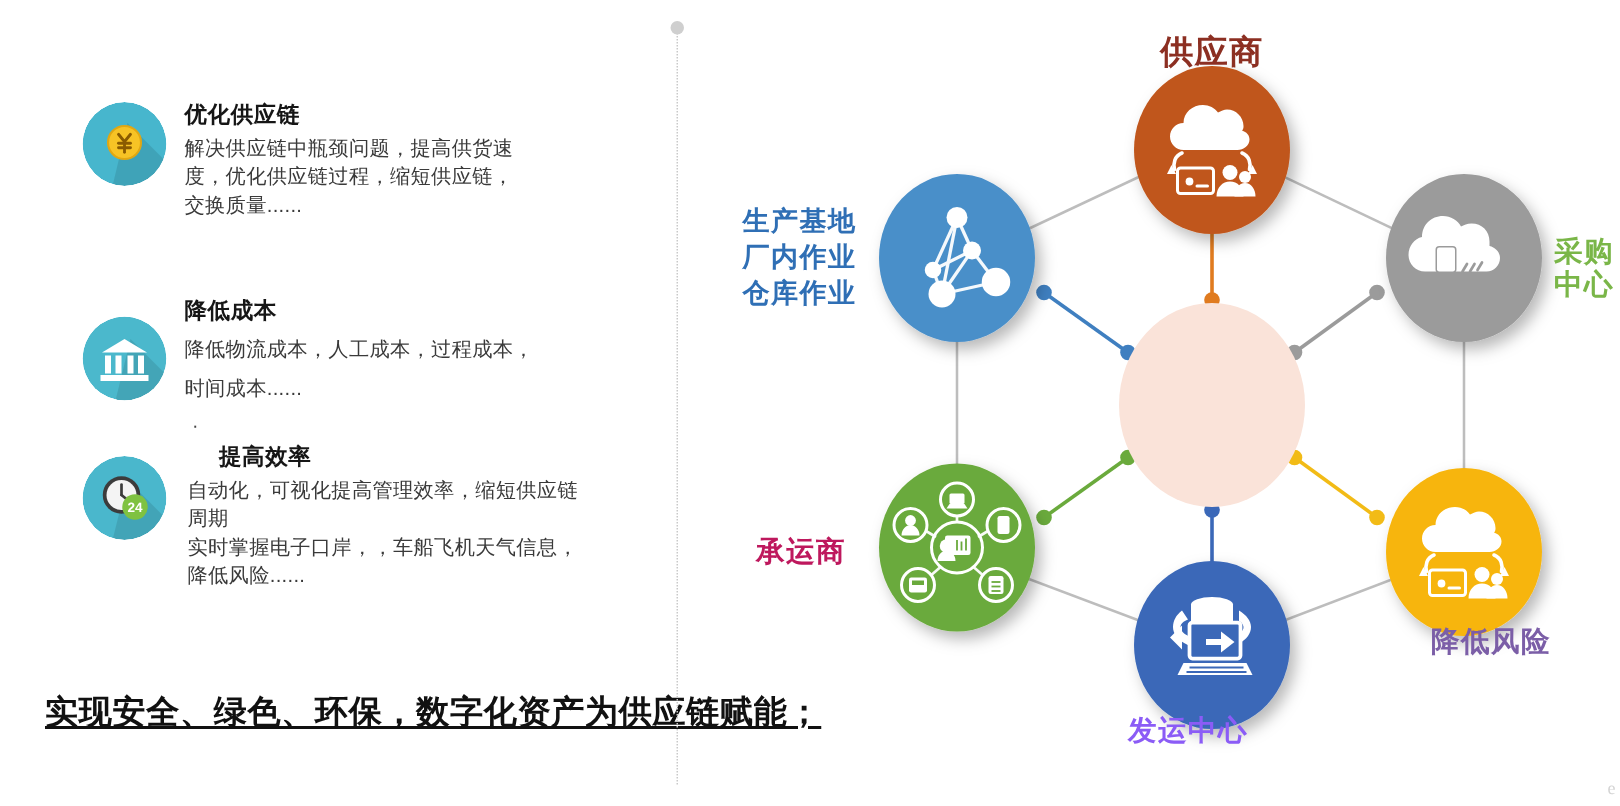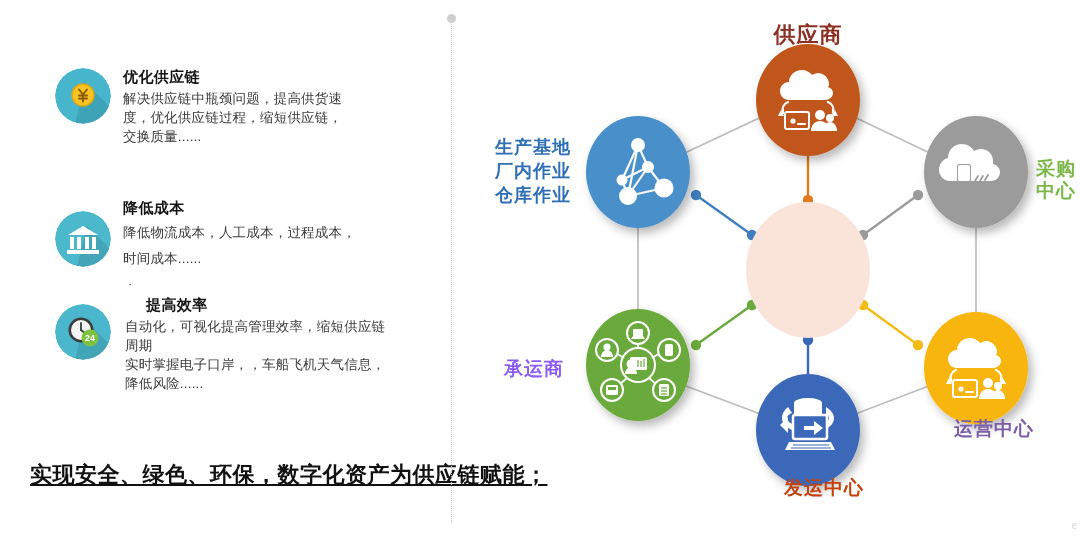--- a/index.html
+++ b/index.html
@@ -388,25 +388,25 @@
         <circle cx="212" cy="188" r="9.5" fill="#ffffff"></circle>
       </g>
     </svg>
 
 
     <div class="node-label" style="left:305px;top:22px;width:102px;text-align:center;font-size:22px;color:#8c2f22;">供应商</div>
 
     <div class="node-label" style="left:584px;top:158px;width:46px;text-align:left;font-size:19px;color:#7ab648;">采购
 中心</div>
 
-    <div class="node-label" style="left:502px;top:418px;width:110px;text-align:left;font-size:19px;color:#7b5ea7;">运营中心</div>
-
-    <div class="node-label" style="left:300px;top:477px;width:112px;text-align:right;font-size:19px;color:#c2410c;">发运中心</div>
-
-    <div class="node-label" style="left:52px;top:358px;width:92px;text-align:left;font-size:19px;color:#8b5cf6;">承运商</div>
+    <div class="node-label" style="left:502px;top:418px;width:110px;text-align:left;font-size:19px;color:#7b5ea7;">降低风险</div>
+
+    <div class="node-label" style="left:300px;top:477px;width:112px;text-align:left;font-size:19px;color:#8b5cf6;">发运中心</div>
+
+    <div class="node-label" style="left:52px;top:358px;width:92px;text-align:left;font-size:19px;color:#be185d;">承运商</div>
 
     <div class="node-label" style="left:43px;top:136px;width:96px;text-align:left;font-size:18px;color:#2f6fb5;line-height:1.32;">生产基地
 厂内作业
 仓库作业</div>
   </div>
 
   <div class="corner-mark">e</div>
 </div>
 
 </body></html>

